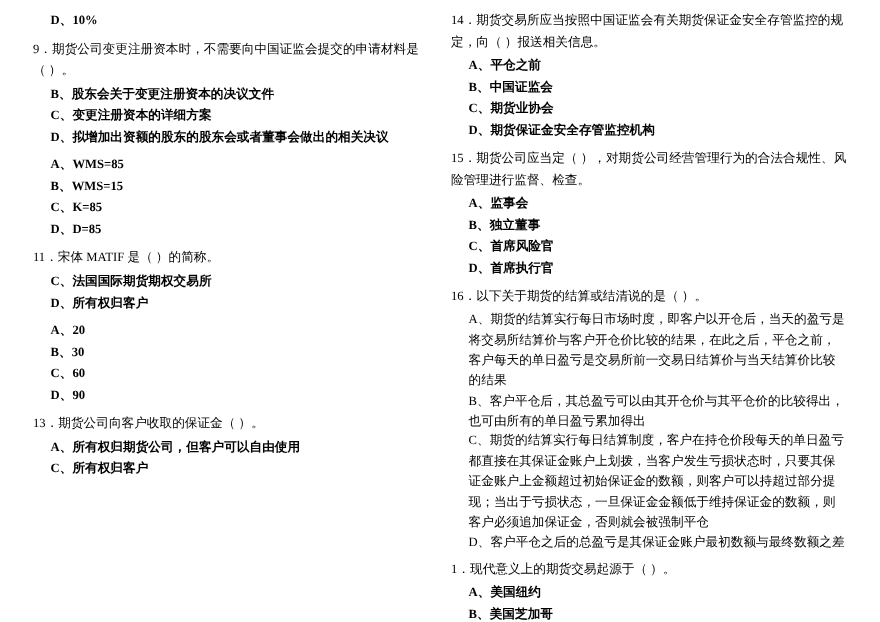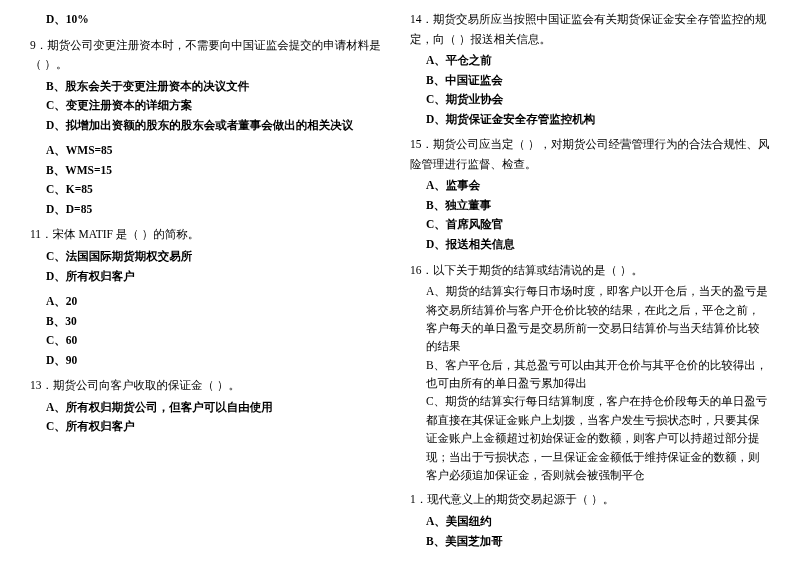--- a/index.html
+++ b/index.html
@@ -103,28 +103,29 @@
         <span class="option">B、中国证监会</span>
         <span class="option">C、期货业协会</span>
         <span class="option">D、期货保证金安全存管监控机构</span>
       </div>
 
       <div class="question-block">
         <div class="question-title">15．期货公司应当定（    ），对期货公司经营管理行为的合法合规性、风险管理进行监督、检查。</div>
         <span class="option">A、监事会</span>
         <span class="option">B、独立董事</span>
         <span class="option">C、首席风险官</span>
-        <span class="option">D、报送相关信息</span>
+        <span class="option">D、首席执行官</span>
       </div>
 
       <div class="question-block">
         <div class="question-title">16．以下关于期货的结算或结清说的是（    ）。</div>
         <span class="long-option">A、期货的结算实行每日市场时度，即客户以开仓后，当天的盈亏是将交易所结算价与客户开仓价比较的结果，在此之后，平仓之前，客户每天的单日盈亏是交易所前一交易日结算价与当天结算价比较的结果</span>
         <span class="long-option">B、客户平仓后，其总盈亏可以由其开仓价与其平仓价的比较得出，也可由所有的单日盈亏累加得出</span>
         <span class="long-option">C、期货的结算实行每日结算制度，客户在持仓价段每天的单日盈亏都直接在其保证金账户上划拨，当客户发生亏损状态时，只要其保证金账户上金额超过初始保证金的数额，则客户可以持超过部分提现；当出于亏损状态，一旦保证金金额低于维持保证金的数额，则客户必须追加保证金，否则就会被强制平仓</span>
+        <span class="long-option">D、客户平仓之后的总盈亏是其保证金账户最初数额与最终数额之差</span>
       </div>
 
       <div class="question-block">
         <div class="question-title">1．现代意义上的期货交易起源于（    ）。</div>
         <span class="option">A、美国纽约</span>
         <span class="option">B、美国芝加哥</span>
       </div>
 
     </div>
   </div>

